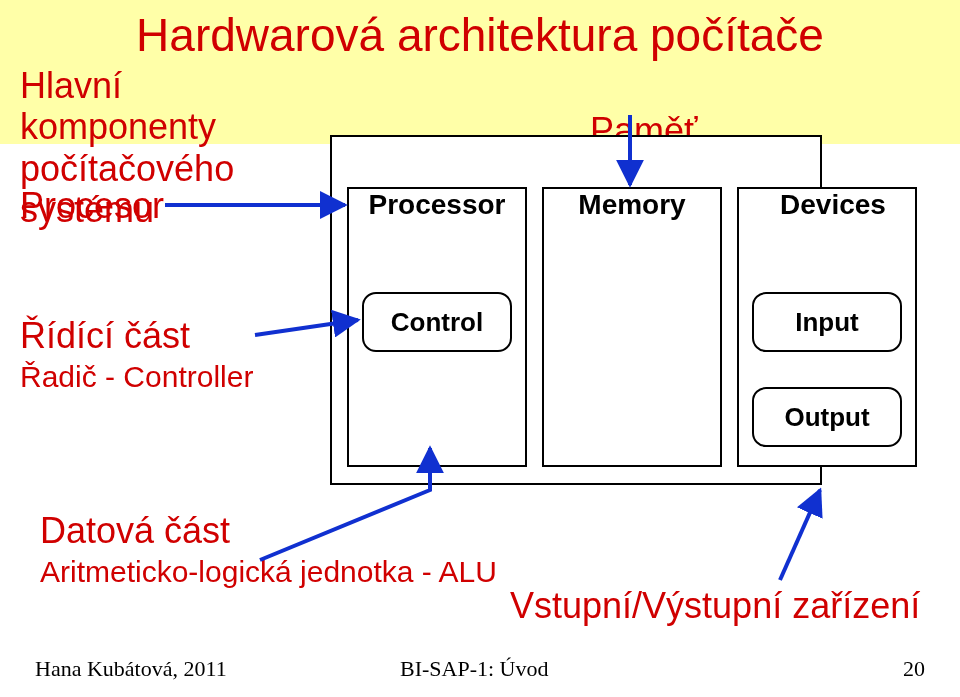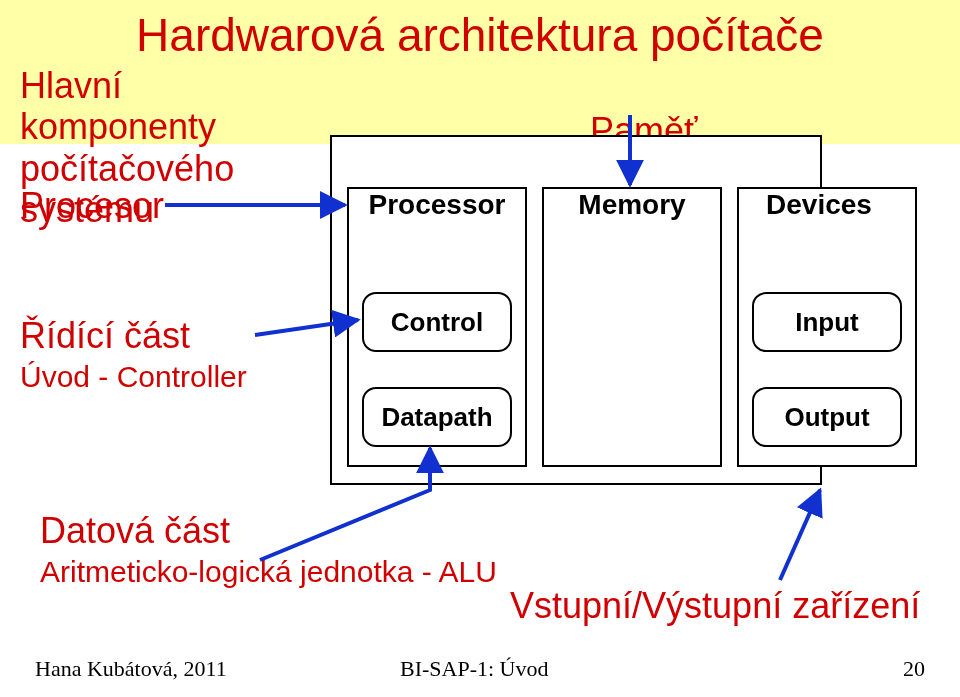--- a/index.html
+++ b/index.html
@@ -66,21 +66,21 @@
     position: absolute;
     top: 52px;
     font-size: 28px;
     font-weight: bold;
     color: #000;
     text-align: center;
     width: 180px;
   }
   .ct1 { left: 15px; }
   .ct2 { left: 210px; }
-  .ct3 { left: 391px; padding-left: 12px; }
+  .ct3 { left: 405px; padding-left: 12px; }
 
   .pill {
     position: absolute;
     width: 150px;
     height: 60px;
     border: 2px solid #000;
     border-radius: 14px;
     display: flex;
     align-items: center;
     justify-content: center;
@@ -109,43 +109,40 @@
 
 <div class="title-band">
   <div class="title">Hardwarová architektura počítače</div>
 </div>
 
 <div class="label red-text lab-hk">Hlavní komponenty počítačového systému</div>
 <div class="label red-text lab-proc">Procesor</div>
 <div class="label red-text lab-mem">Paměť</div>
 
 <div class="label red-text lab-ctrl">Řídící část</div>
-<div class="label red-text lab-ctrl-sub">Úvod - Controller</div>
+<div class="label red-text lab-ctrl-sub">Řadič - Controller</div>
 
 <div class="label red-text lab-data">Datová část</div>
 <div class="label red-text lab-data-sub">Aritmeticko-logická jednotka - ALU</div>
 
 <div class="label red-text lab-io">Vstupní/Výstupní zařízení</div>
 
 <div class="computer-lbl">Computer</div>
 
 <div class="outer-box">
   <div class="col-box col1"></div>
   <div class="col-box col2"></div>
   <div class="col-box col3"></div>
 
   <div class="col-title ct1">Processor</div>
   <div class="col-title ct2">Memory</div>
   <div class="col-title ct3">Devices</div>
 
   <div class="pill pill-control">
       <span>Control</span>
-    </div>
-  <div class="pill pill-datapath">
-      <span>Datapath</span>
     </div>
   <div class="pill pill-input">
       <span>Input</span>
     </div>
   <div class="pill pill-output">
       <span>Output</span>
     </div>
 </div>
 
 <svg class="arrows">

